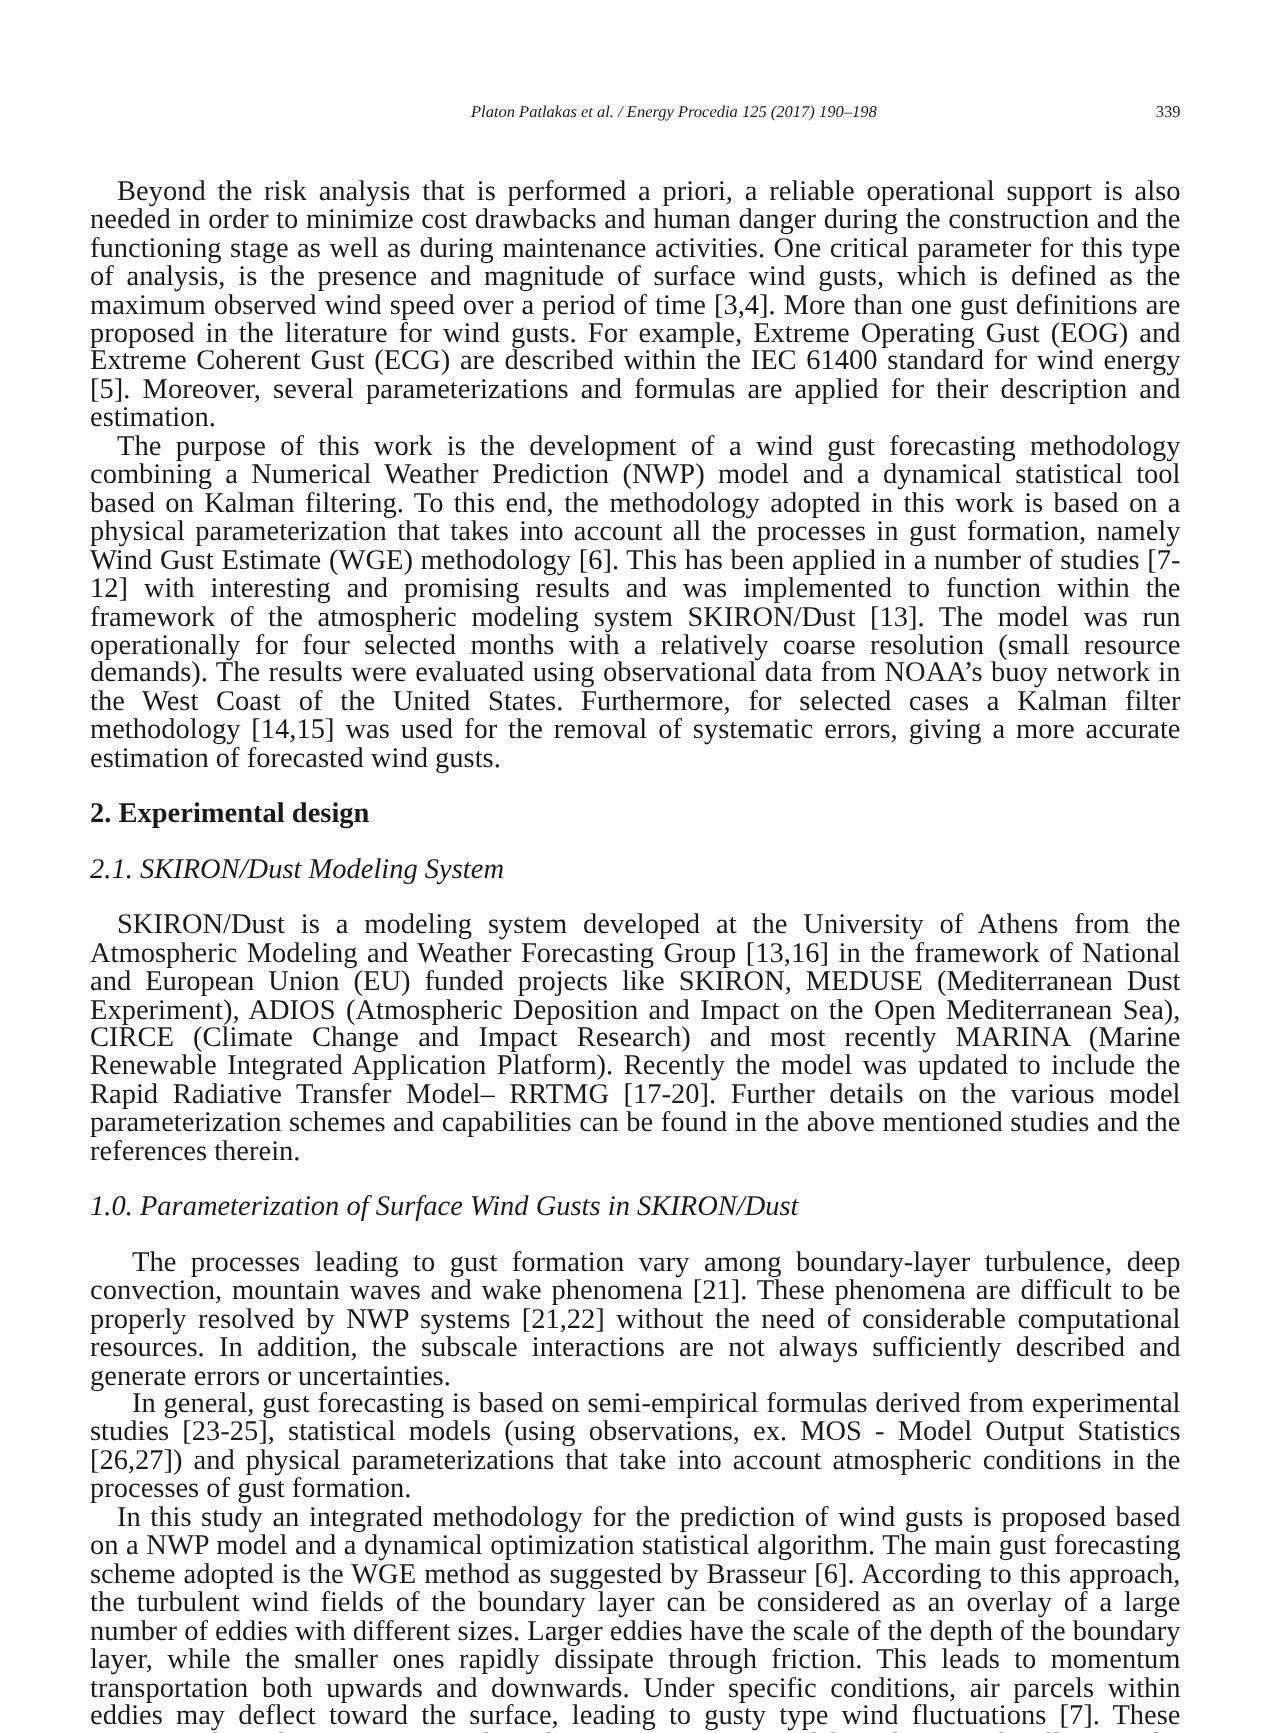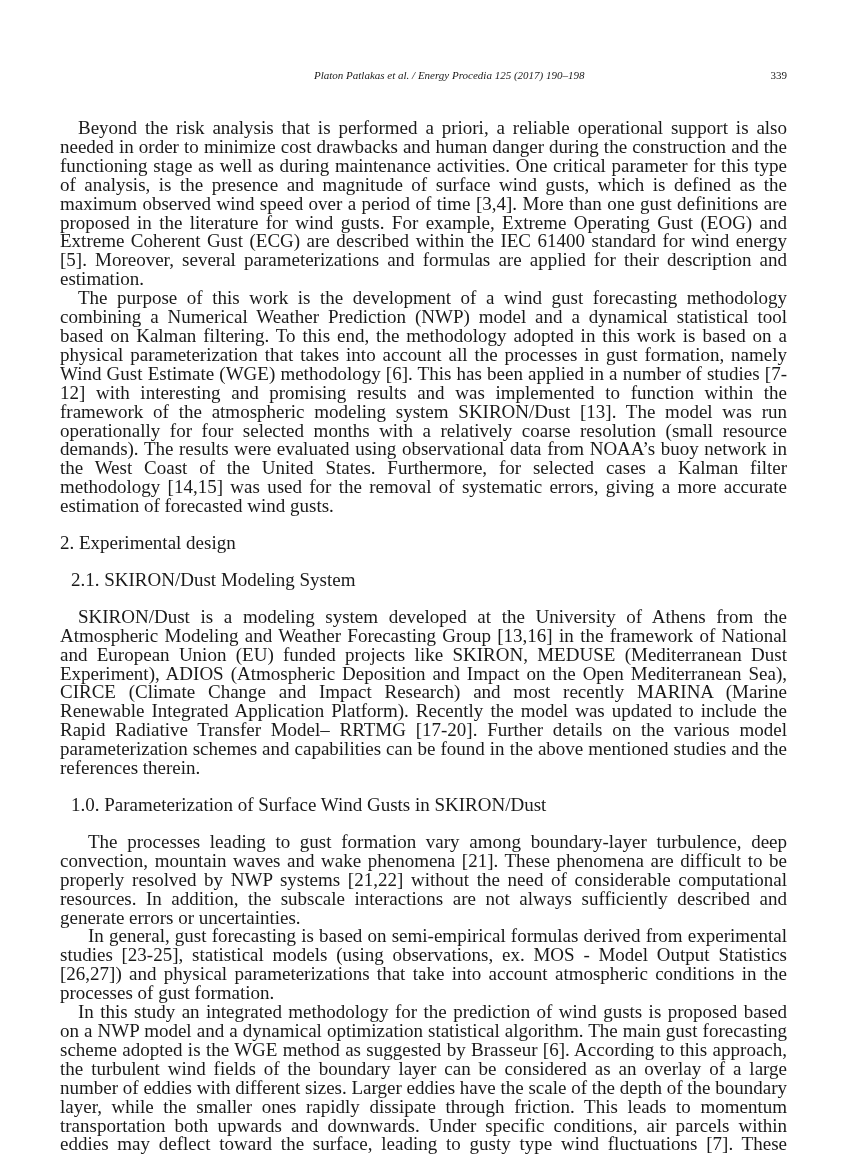--- a/index.html
+++ b/index.html
@@ -15,22 +15,22 @@
     }
     .running-header .journal { position: absolute; left: 254px; top: 0; white-space: nowrap; }
     .running-header .pageno { position: absolute; right: 0; top: 0; font-style: normal; }
     .content {
       position: absolute; top: 119px; left: 60px; width: 727px;
       font-size: 19px; line-height: 18.9px; text-align: justify;
     }
     p { margin: 0; }
     .indent { text-indent: 18px; }
     .indent2 { text-indent: 28px; }
-    .sec-title { font-weight: normal; margin-top: 18px; margin-bottom: 18px; }
-    .subsec-title { margin-bottom: 18px; margin-left: 11px; }
+    .sec-title { font-weight: bold; margin-top: 18px; margin-bottom: 18px; }
+    .subsec-title { font-style: italic; margin-bottom: 18px; }
     .spacer { height: 18px; }
   </style>
 </head>
 <body>
 
 <div class="page">
 
   <div class="running-header">
     <span class="journal">Platon Patlakas et al. / Energy Procedia 125 (2017) 190–198</span>
     <span class="pageno">339</span>

